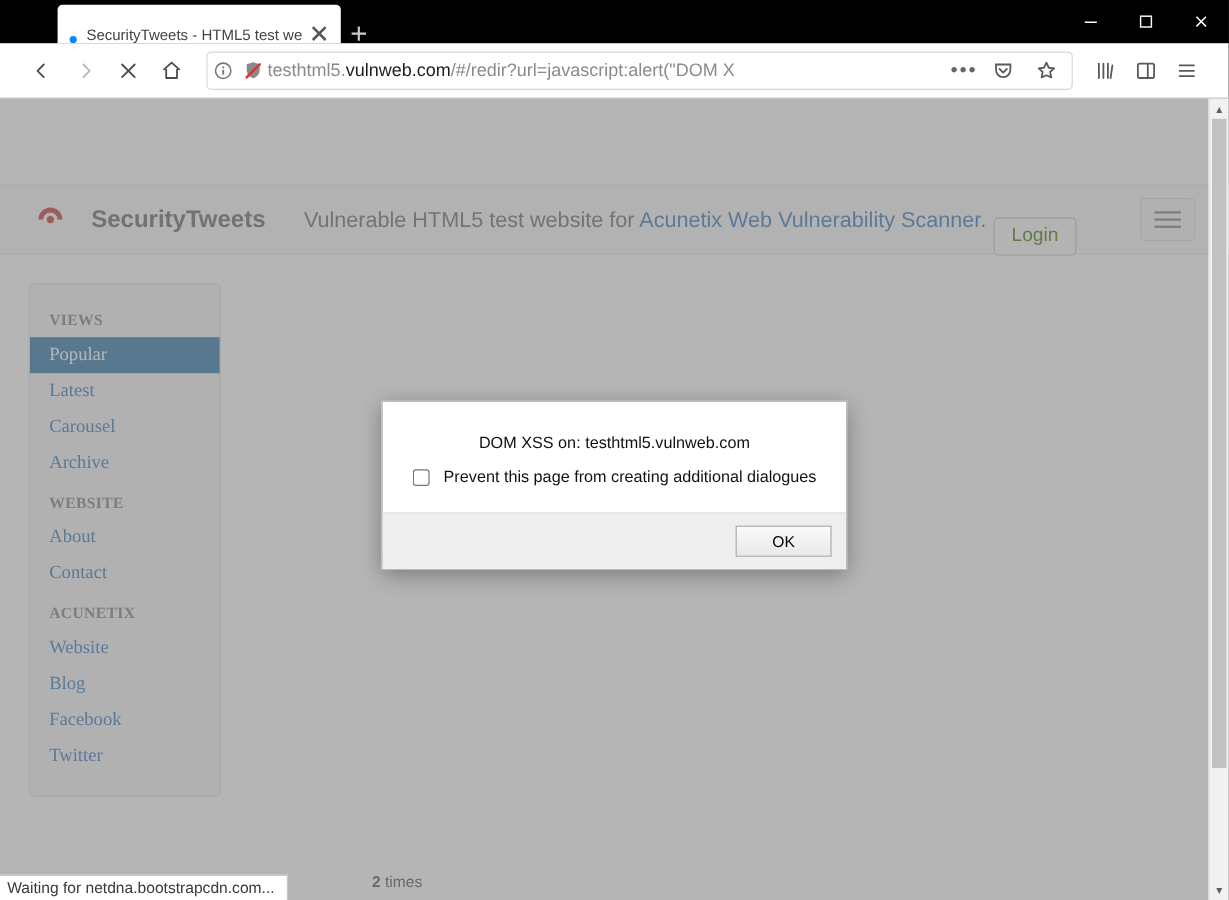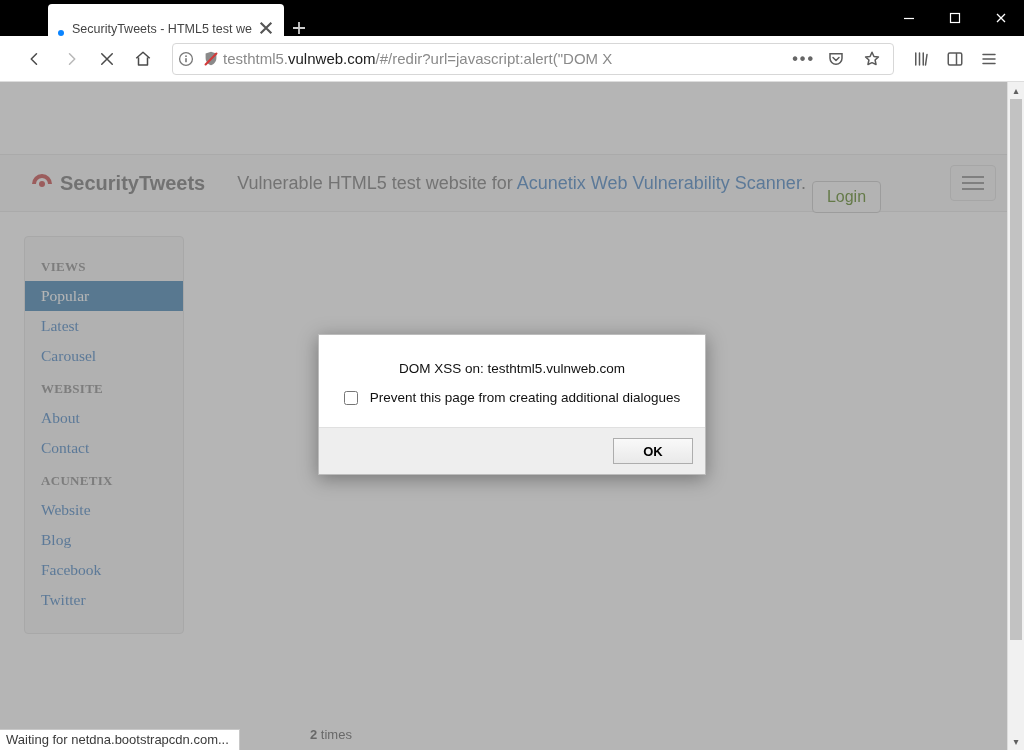--- a/index.html
+++ b/index.html
@@ -56,21 +56,21 @@
   .content { width: 100%; height: 100%; overflow-y: auto; }
   .dim-overlay {
     position: absolute; inset: 0; background: rgba(120,120,120,0.55); z-index: 5;
   }
 
   .topspace { height: 72px; }
   .navbar {
     background: #f8f8f8; border-top: 1px solid #e7e7e7; border-bottom: 1px solid #e7e7e7;
     height: 58px; display: flex; align-items: center; padding: 0 28px;
   }
-  .brand { display: flex; align-items: center; gap: 4px; color: #6b6b6b; font-weight: 600; font-size: 20px; }
+  .brand { display: flex; align-items: center; gap: 20px; color: #6b6b6b; font-weight: 600; font-size: 20px; }
   .brand-icon { display:inline-block; }
   .tagline { margin-left: 32px; font-size: 18px; color: #6e6e6e; }
   .tagline a { color: #3a7bbf; text-decoration: none; }
   .login-btn {
     margin-left: 6px; background: #fafafa; border: 1px solid #c8c8c8; border-radius: 4px;
     padding: 6px 14px; font-size: 16px; color: #4d7c0f; cursor:pointer;margin-top:28px;
   }
   .hamburger {
     margin-left: auto; width: 46px; height: 36px; border: 1px solid #ddd; border-radius: 4px;
     display: flex; flex-direction: column; align-items: center; justify-content: center; gap: 4px; background: #f7f7f7; cursor:pointer;
@@ -102,21 +102,21 @@
     background: #fff; box-shadow: 0 4px 18px rgba(0,0,0,.35); border: 1px solid #bcbcbc;
     font-size: 13.5px; color: #111;
   }
   .dialog-body { padding: 26px 22px 22px; text-align: center; }
   .dialog .msg { margin-bottom: 14px; }
   .dialog .check-row { display:flex; align-items:center; justify-content:center; gap:12px; }
   .dialog .check-row input { width:14px; height:14px; }
   .dialog-actions { background:#eeeeee; border-top:1px solid #e0e0e0; padding:10px 12px; display:flex; justify-content:flex-end; }
   .dialog-actions button {
     min-width: 80px; height:26px; background: linear-gradient(#f9f9f9,#e9e9e9);
-    border:1px solid #adadad; font-size:13px; cursor:pointer;font-weight:bold;
+    border:1px solid #adadad; font-size:13px; cursor:pointer;
   }
 
   
   .statusbar {
     position: absolute; left:0; bottom:0; z-index: 20;
     background:#fff; border:1px solid #c8c8c8; border-left:none; border-bottom:none;
     padding: 2px 10px 3px 6px; font-size: 13px; color:#3a3a3a;
   }
 </style>
 </head>
@@ -256,20 +256,21 @@
           <span></span>
         </div>
     </div>
 
     <div class="main">
       <div class="sidebar" id="sb">
           <div class="sb-head">VIEWS</div>
           <div class="sb-item active">Popular</div>
           <div class="sb-item">Latest</div>
           <div class="sb-item">Carousel</div>
+          <div class="sb-item">Archive</div>
           <div class="sb-head">WEBSITE</div>
           <div class="sb-item">About</div>
           <div class="sb-item">Contact</div>
           <div class="sb-head">ACUNETIX</div>
           <div class="sb-item">Website</div>
           <div class="sb-item">Blog</div>
           <div class="sb-item">Facebook</div>
           <div class="sb-item">Twitter</div>
         </div>
     </div>

